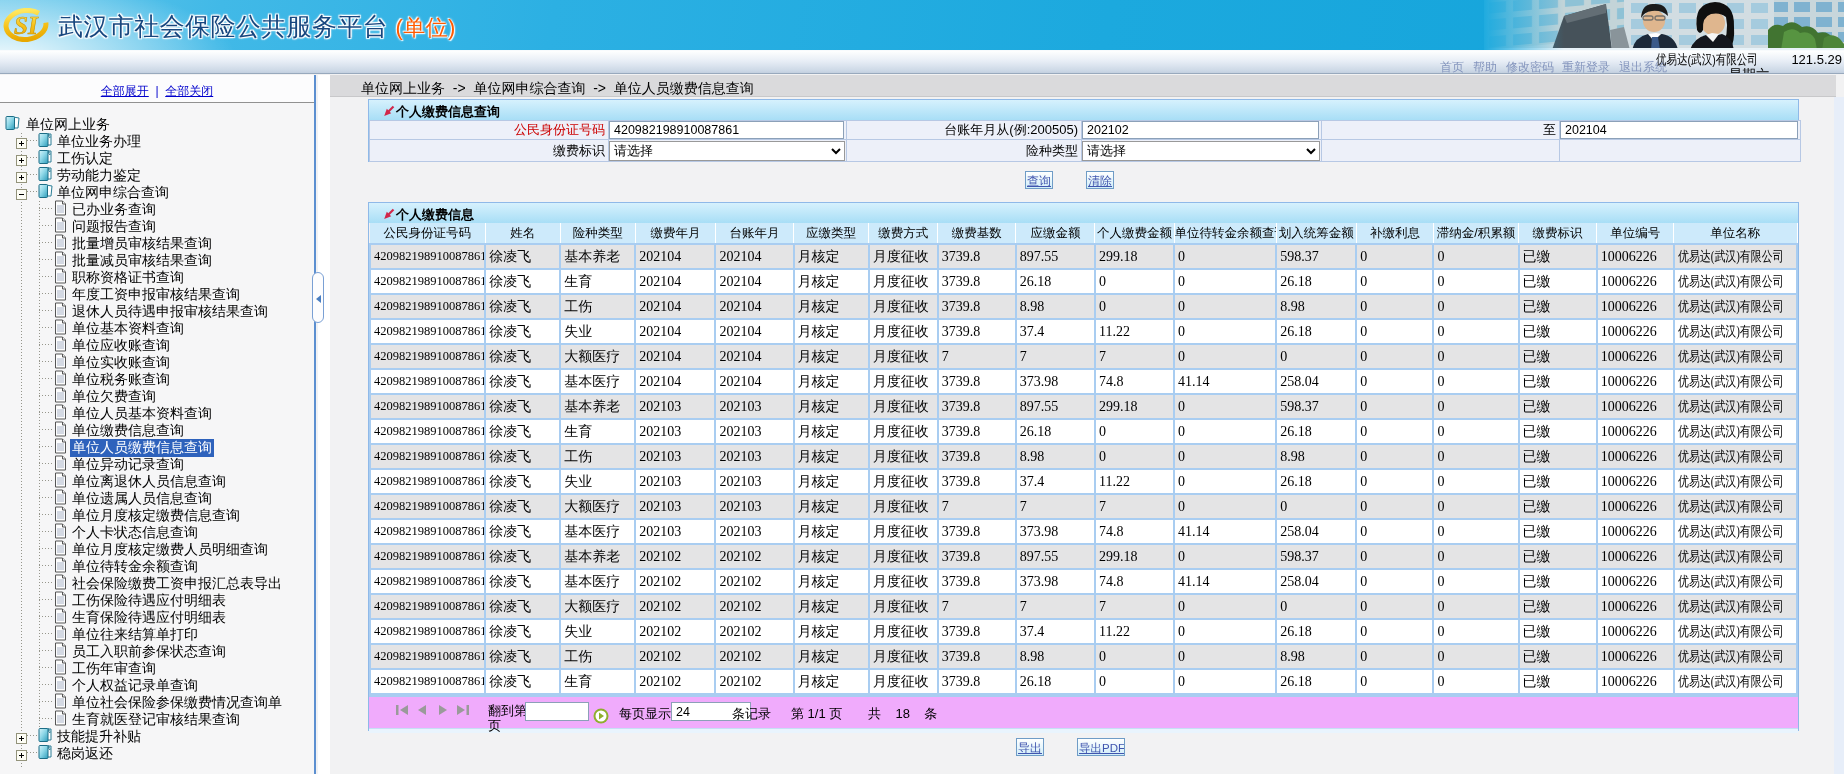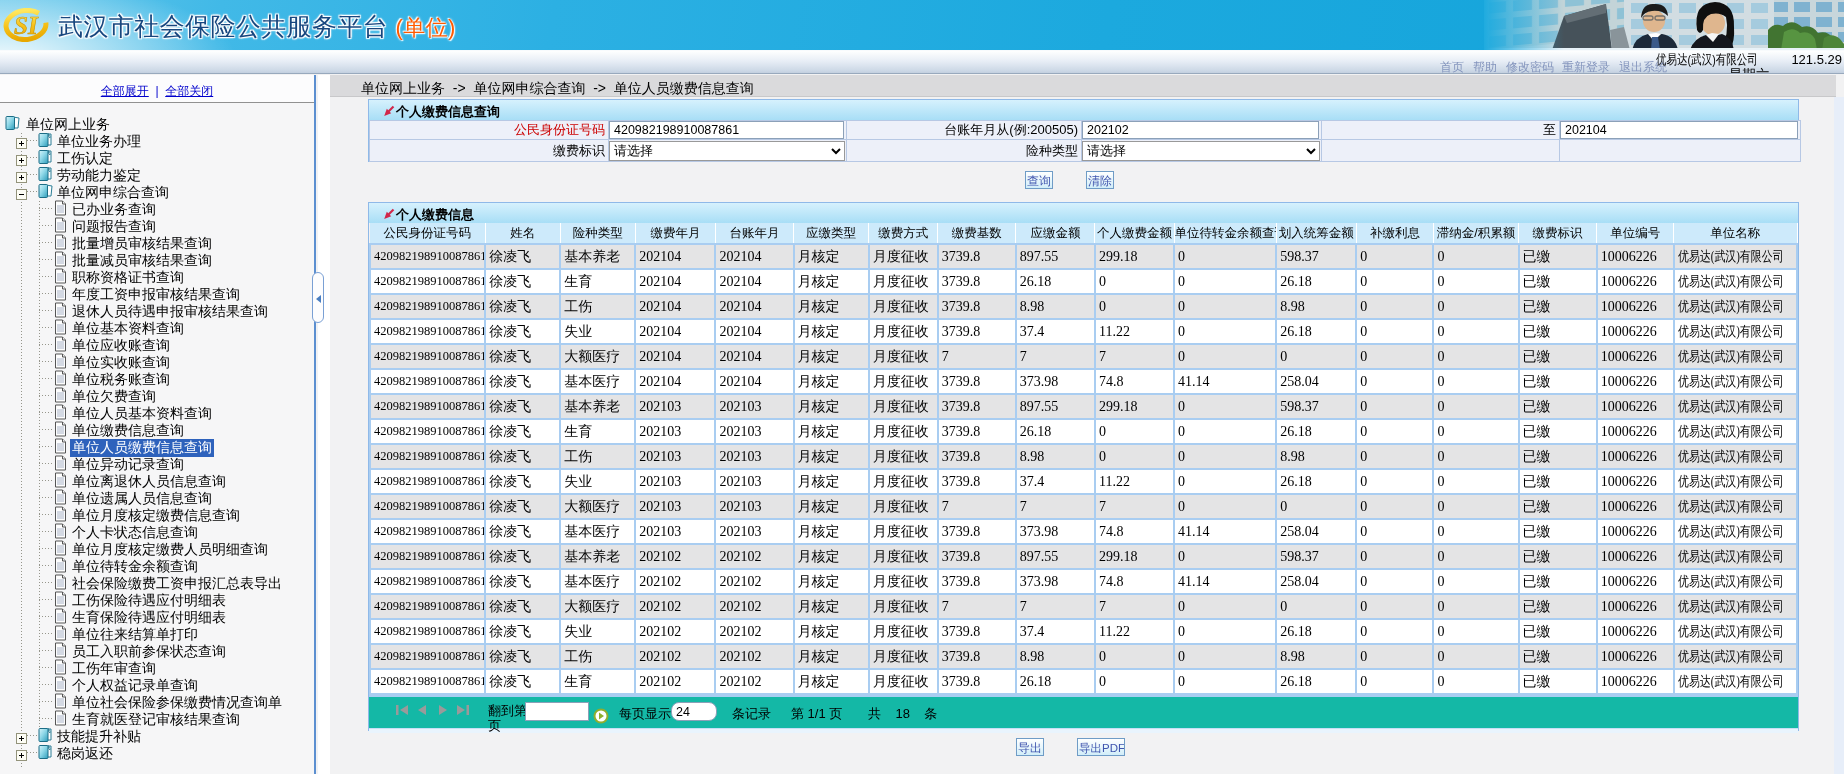--- a/index.html
+++ b/index.html
@@ -39,27 +39,27 @@
 .phead { height:20px; background:linear-gradient(#d6f1fd,#a8def6); font-size:13px; font-weight:bold; color:#000; padding:3px 0 0 27px; position:relative; }
 .phead svg.arr { position:absolute; left:14px; top:5px; }
 #fpanel { top:24px; height:63px; }
 #ftable { width:100%; border-collapse:collapse; table-layout:fixed; }
 #ftable td { border:1px solid #b7c8e4; background:#edf0f9; font-size:13px; color:#000; padding:0; }
 #ftable tr.r1 td { height:19px; }
 #ftable tr.r2 td { height:22px; }
 #ftable td.lab { text-align:right; padding-right:3px; }
 #ftable input { width:99%; height:18px; border:1px solid #8ca0b8; font-size:12.5px; font-family:"Liberation Sans",sans-serif; padding-left:4px; display:block; }
 #ftable select { width:99.5%; height:20px; border:1px solid #999; font-size:13px; background:#fff; }
-.btn { position:absolute; display:inline-block; white-space:nowrap; overflow:hidden; height:18px; border:1px solid #6f9cc6; background:linear-gradient(#feffff,#d2eef9); color:#4055ae; font-size:12px; padding:1px 1px 0 1px; }
+.btn { position:absolute; display:inline-block; white-space:nowrap; overflow:hidden; height:18px; border:1px solid #6f9cc6; background:linear-gradient(#feffff,#d2eef9); color:#4055ae; font-size:12px; text-decoration:underline; padding:1px 1px 0 1px; }
 #rpanel { top:127px; height:529px; }
 #dtable { width:1429px; border-collapse:collapse; table-layout:fixed; }
 #dtable th { height:21px; background:#cdeafb; border-right:1px solid #fff; font-size:12.5px; font-weight:normal; color:#000; overflow:hidden; white-space:nowrap; }
 #dtable td.idc { font-size:12.5px; }
 #dtable td { height:25px; border:2px solid #a9cdf1; font-size:14px; font-family:"Liberation Serif",serif; color:#000; padding:0 0 0 3px; overflow:hidden; white-space:nowrap; }
-#pgbar { height:33px; background:#14b8a6; border-top:2px solid #a9cdf1; position:relative; font-size:13px; }
+#pgbar { height:33px; background:#f0abfc; border-top:2px solid #a9cdf1; position:relative; font-size:13px; }
 #pgbar2 { height:5px; background:#e9f4fd; border-top:1px solid #c6dff5; }
 .pgt { position:absolute; top:8px; color:#000; }
 .pgi { position:absolute; top:5px; height:19px; border:1px solid #8ca0b8; background:#fff; font-size:12.5px; font-family:"Liberation Sans",sans-serif; padding-left:4px; }
 </style></head><body>
 <div id="hdr">
 <svg id="logo" width="46" height="34" viewBox="0 0 46 34">
  <defs>
         <linearGradient id="gold" x1="0" y1="0" x2="0" y2="1">
           <stop offset="0" stop-color="#ffe75e"></stop>
           <stop offset=".5" stop-color="#f7c21a"></stop>
@@ -1102,21 +1102,21 @@
           </g>
    </svg>
    <div class="pgt" style="left:119px;width:42px;line-height:15px;top:6px">翻到第页</div>
    <input class="pgi" style="left: 156px; width: 64px;">
    <svg style="position:absolute;left:224px;top:11px" width="16" height="16" viewBox="0 0 16 16">
           <circle cx="8" cy="8" r="7.5" fill="#8fae2e"></circle>
           <circle cx="8" cy="8" r="5.5" fill="#fff"></circle>
           <polygon points="6,4.5 6,11.5 11,8" fill="#8fae2e"></polygon>
         </svg>
    <div class="pgt" style="left:250px">每页显示</div>
-   <input class="pgi" style="left: 302px; width: 46px; border-radius: 8px;" value="24">
+   <input class="pgi" style="left: 302px; width: 80px;" value="24">
    <div class="pgt" style="left:363px">条记录</div>
    <div class="pgt" style="left:422px">第&nbsp;1/1&nbsp;页</div>
    <div class="pgt" style="left:499px">共&nbsp;&nbsp;&nbsp;&nbsp;18&nbsp;&nbsp;&nbsp;&nbsp;条</div>
   </div>
   <div id="pgbar2"></div>
  </div>
  <span class="btn" style="left:686px;top:663px">导出</span>
  <span class="btn" style="left:747px;top:663px;padding:2px 0 0 1px;width:48px;font-size:11.5px">导出PDF</span>
 </div>
 </body></html>

